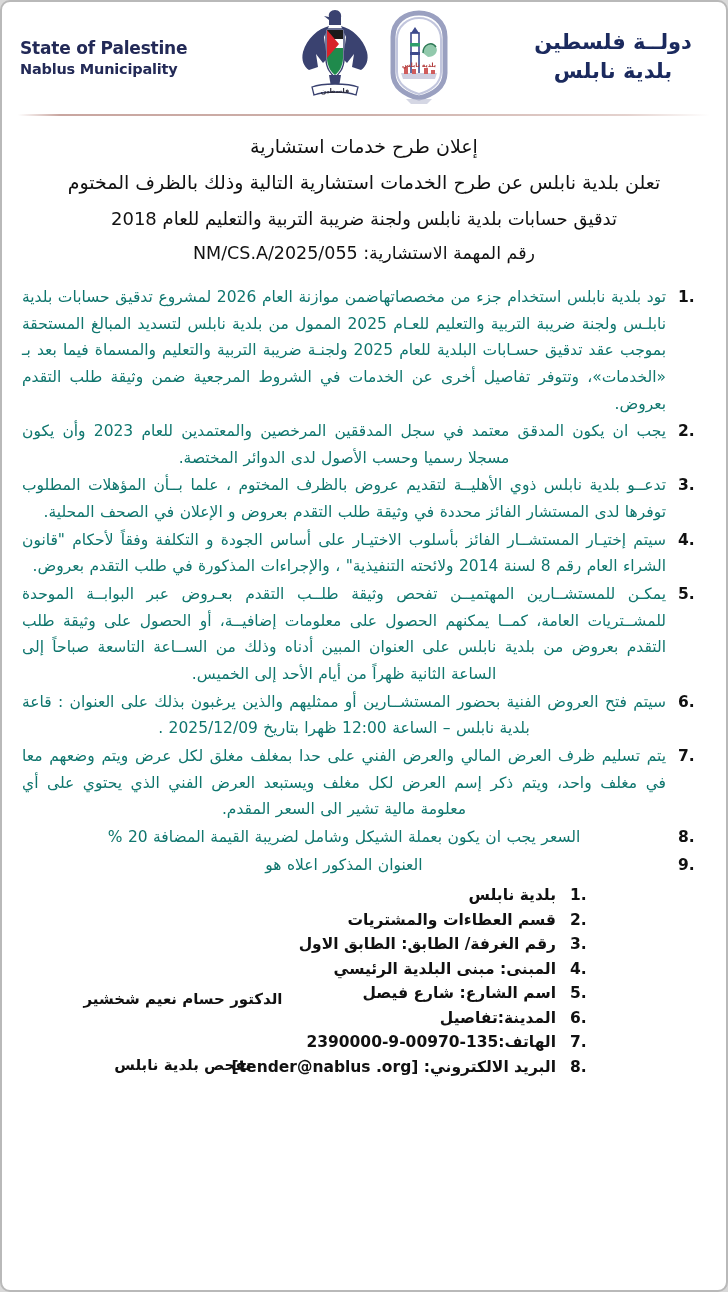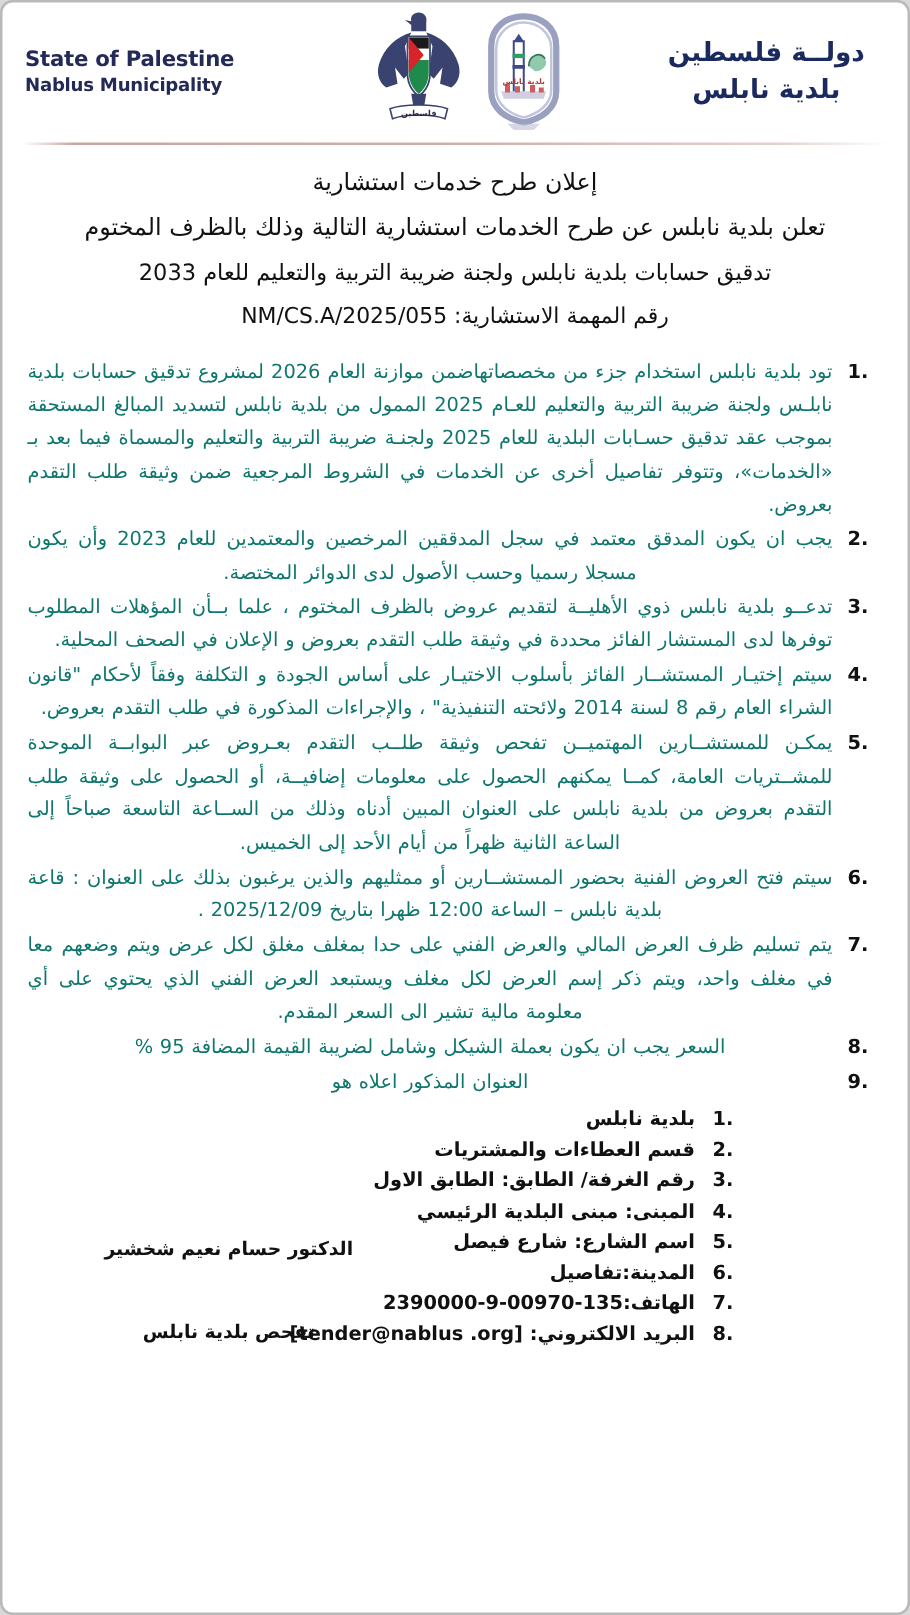--- a/index.html
+++ b/index.html
@@ -253,21 +253,21 @@
       <div class="line1">State of Palestine</div>
       <div class="line2">Nablus Municipality</div>
     </div>
   </div>
 
   <div class="divider"></div>
 
   <div class="title-block">
     <div class="t t1">إعلان طرح خدمات استشارية</div>
     <div class="t t2">تعلن بلدية نابلس عن طرح الخدمات استشارية التالية وذلك بالظرف المختوم</div>
-    <div class="t t3">تدقيق حسابات بلدية نابلس ولجنة ضريبة التربية والتعليم للعام 2033</div>
+    <div class="t t3">تدقيق حسابات بلدية نابلس ولجنة ضريبة التربية والتعليم للعام 2018</div>
     <div class="t t4">رقم المهمة الاستشارية: NM/CS.A/2025/055</div>
   </div>
 
   <div class="clauses">
 
     <div class="clause">
       <div class="num">1.</div>
       <div class="body">تود بلدية نابلس استخدام جزء من مخصصاتهاضمن موازنة العام 2026 لمشروع تدقيق حسابات بلدية نابلـس ولجنة ضريبة التربية والتعليم للعـام 2025 الممول من بلدية نابلس لتسديد المبالغ المستحقة بموجب عقد تدقيق حسـابات البلدية للعام 2025 ولجنـة ضريبة التربية والتعليم والمسماة فيما بعد بـ «الخدمات»، وتتوفر تفاصيل أخرى عن الخدمات في الشروط المرجعية ضمن وثيقة طلب التقدم بعروض.</div>
     </div>
 
@@ -296,21 +296,21 @@
       <div class="body center-last">سيتم فتح العروض الفنية بحضور المستشــارين أو ممثليهم والذين يرغبون بذلك على العنوان : قاعة بلدية نابلس – الساعة 12:00 ظهرا بتاريخ 2025/12/09 .</div>
     </div>
 
     <div class="clause">
       <div class="num">7.</div>
       <div class="body center-last">يتم تسليم ظرف العرض المالي والعرض الفني على حدا بمغلف مغلق لكل عرض ويتم وضعهم معا في مغلف واحد، ويتم ذكر إسم العرض لكل مغلف ويستبعد العرض الفني الذي يحتوي على أي معلومة مالية تشير الى السعر المقدم.</div>
     </div>
 
     <div class="clause">
       <div class="num">8.</div>
-      <div class="body center-last">السعر يجب ان يكون بعملة الشيكل وشامل لضريبة القيمة المضافة 95 %</div>
+      <div class="body center-last">السعر يجب ان يكون بعملة الشيكل وشامل لضريبة القيمة المضافة 20 %</div>
     </div>
 
     <div class="clause">
       <div class="num">9.</div>
       <div class="body center-last">العنوان المذكور اعلاه هو</div>
     </div>
 
   </div>
 
   <div class="address-area">

